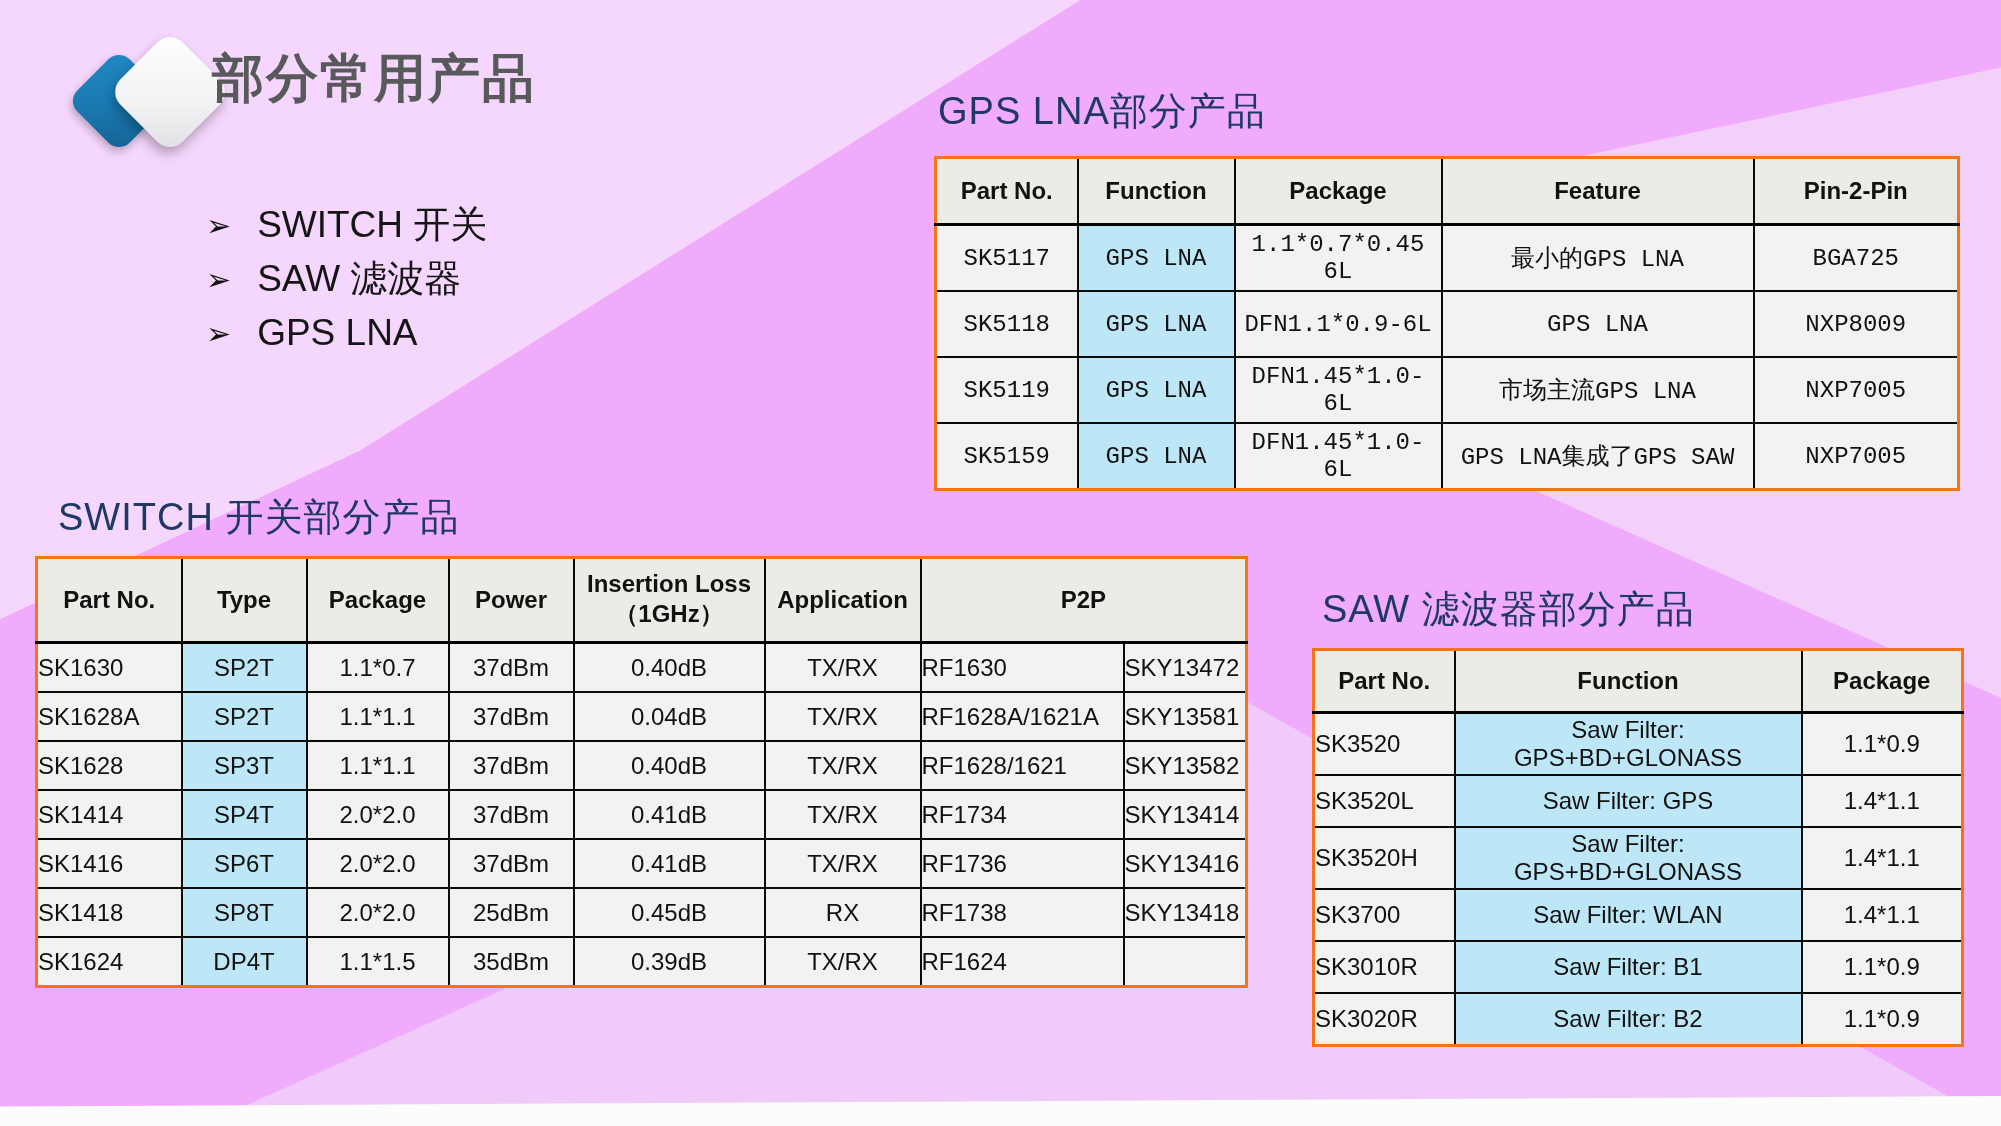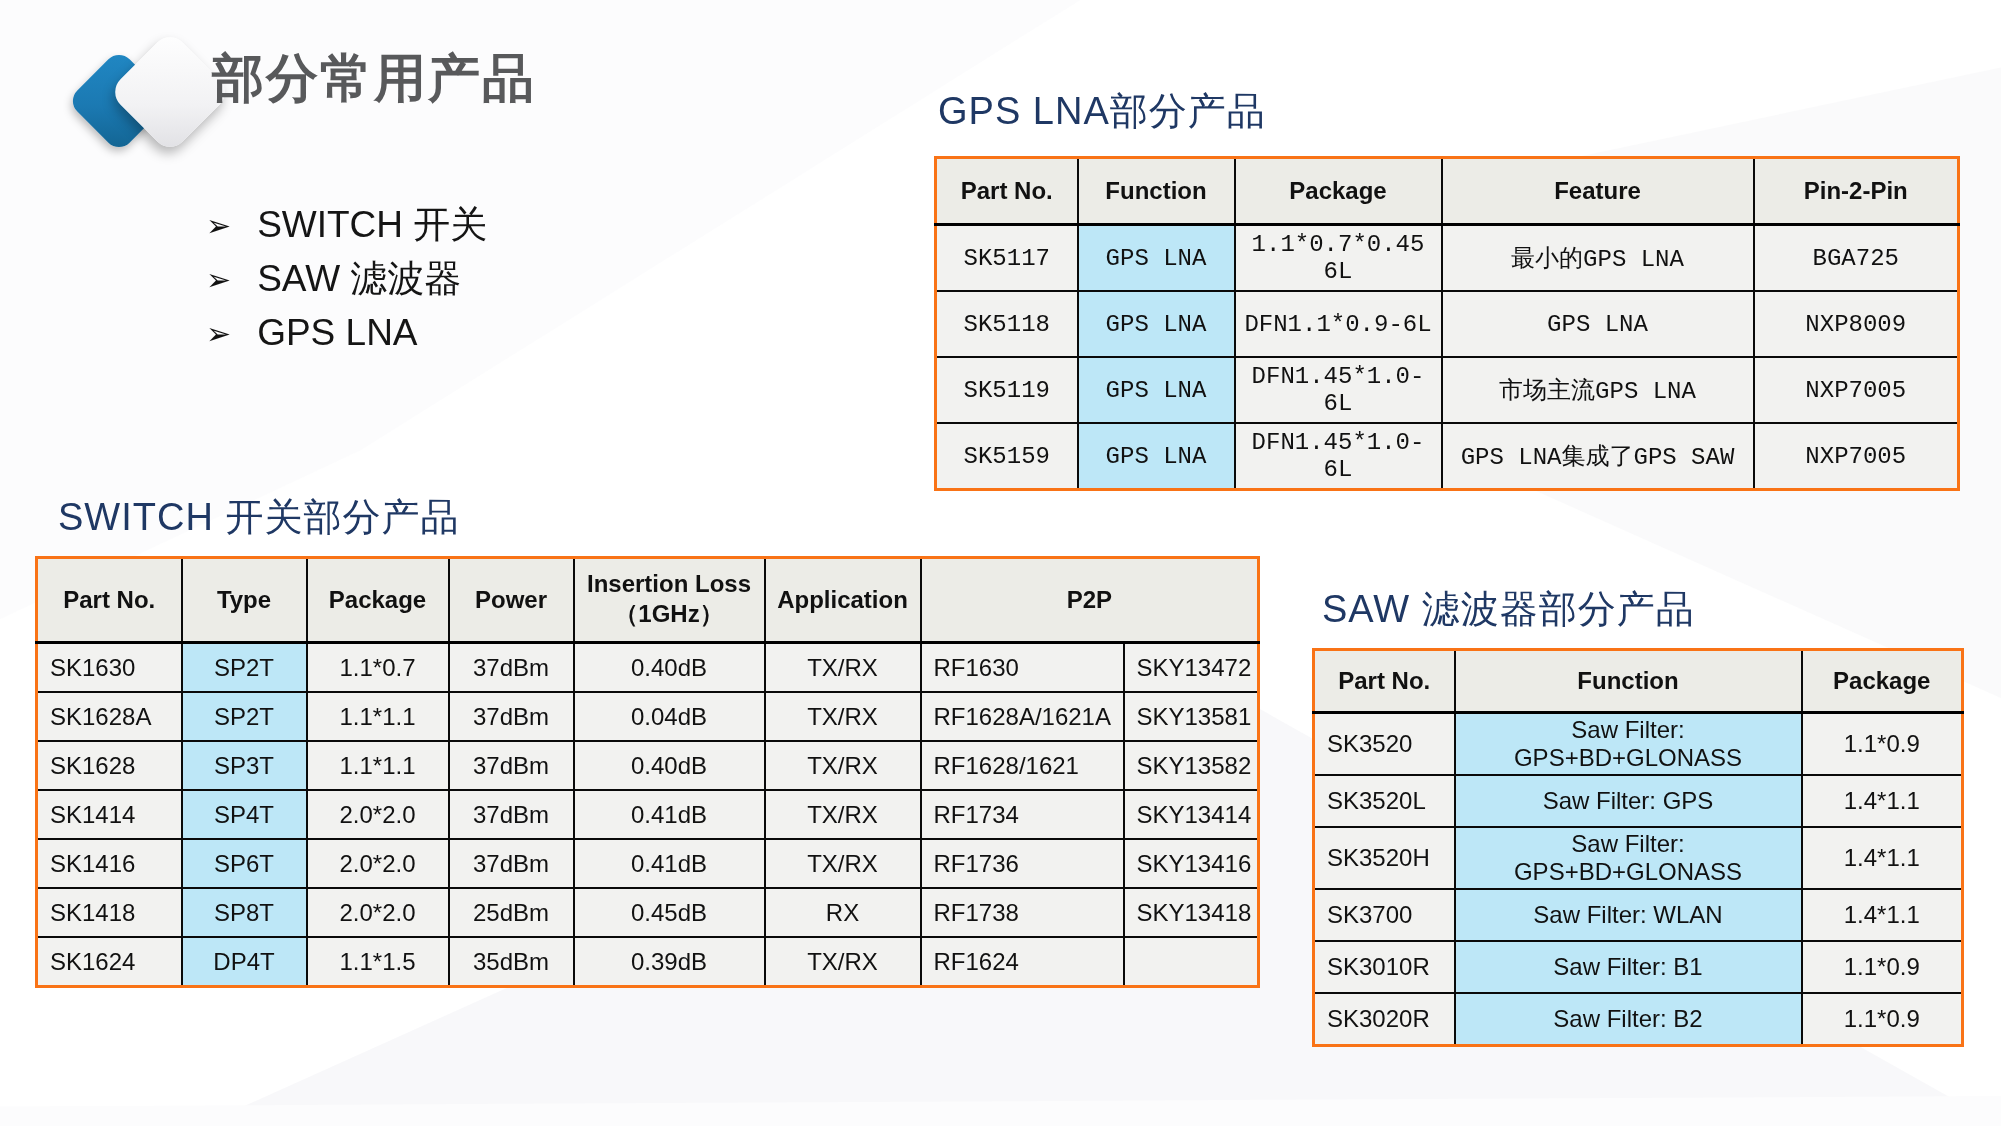--- a/index.html
+++ b/index.html
@@ -1,19 +1,19 @@
 <!DOCTYPE html>
 <html><head>
 <meta charset="utf-8">
 <style>
   html,body{margin:0;padding:0;background:#dcdce0;}
   .slide{
     position:relative;
     width:2001px;height:1126px;
-    background:#ffffff;
+    background:#f0abfc;
     overflow:hidden;
     font-family:"Liberation Sans","DejaVu Sans",sans-serif;
     color:#111;
   }
   
   .deco{position:absolute;pointer-events:none;}
   .deco1{left:0;top:0;width:100%;height:100%;
     background:rgba(250,250,252,.55);
     clip-path:polygon(0 0,54% 0,18% 40%,0 55%);}
   .deco2{left:0;top:0;width:100%;height:100%;
@@ -49,21 +49,21 @@
   .saw-title{left:1322px;top:584px;}
 
   table.tbl{position:absolute;border-collapse:collapse;border:3px solid #f97316;
     table-layout:fixed;background:#f2f2f0;}
   .tbl th,.tbl td{border:2px solid #0a0a0a;text-align:center;
     white-space:pre-line;overflow:hidden;padding:2px 6px;font-size:24px;}
   .tbl thead th{background:#ececе7;background:#ecece7;font-weight:bold;
     border-bottom:3px solid #000;}
   .tbl td{background:#f2f2f0;}
   .tbl td.hl{background:#bde7f7;}
-  .tbl td.left{text-align:left;padding-left:12px;}
+  .tbl td.left{text-align:left;padding-left:0;}
 
   .tbl-gps{left:934px;top:156px;}
   .tbl-gps thead th{height:60px;}
   .tbl-gps tbody td{height:60px;font-family:Liberation Mono, monospace;}
 
   .tbl-switch{left:35px;top:556px;}
   .tbl-switch thead th{height:78px;}
   .tbl-switch tbody td{height:43px;}
 
   .tbl-saw{left:1312px;top:648px;}

